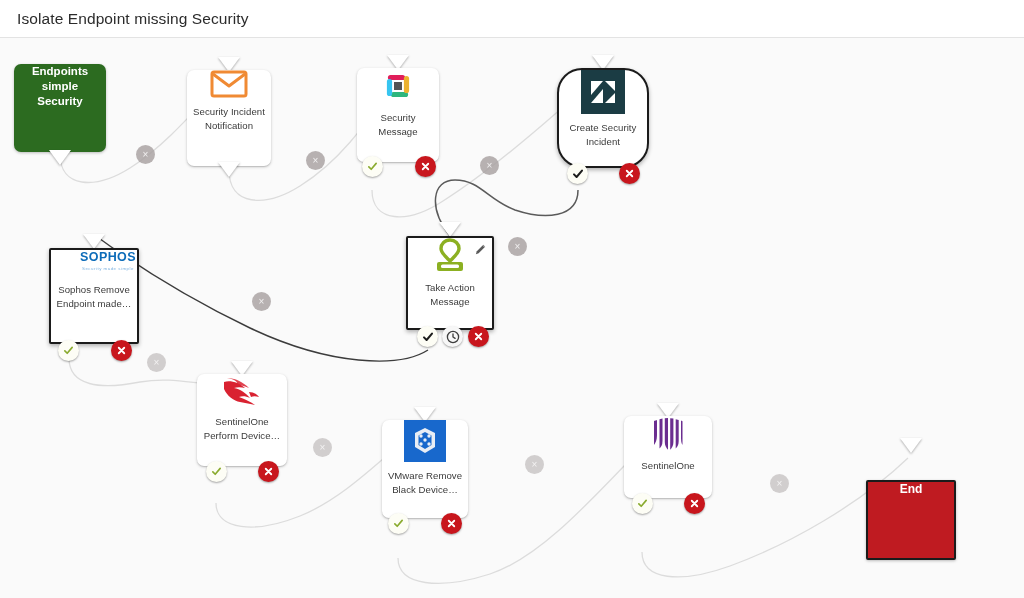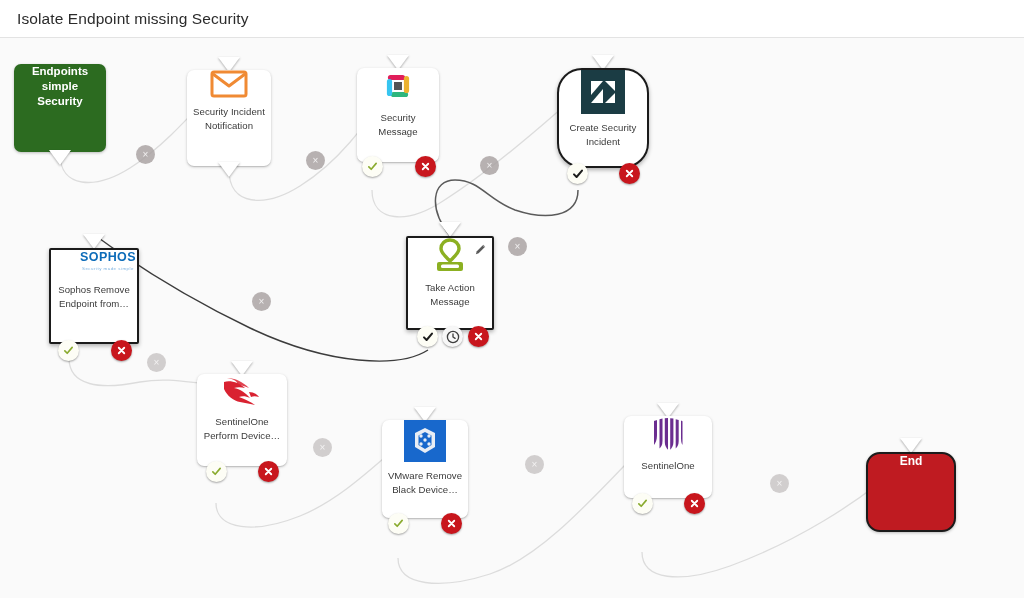--- a/index.html
+++ b/index.html
@@ -49,22 +49,23 @@
   .box.selected {
     border: 2.5px solid #1b1b1b;
     border-radius: 2px;
     box-shadow: 0 2px 4px rgba(0,0,0,.3);
   }
   .box.terminal {
     border-radius: 7px;
     box-shadow: 0 1px 3px rgba(0,0,0,.25);
   }
   .box.terminal.end {
-    border-radius: 14px;
+    border-radius: 2px;
     border: 2.5px solid #1b1b1b;
+    margin-top: 28px;
   }
 
   .node-icon {
     display: flex; align-items: center; justify-content: center;
     margin-bottom: 7px;
   }
   .node-label {
     font-size: 9.6px;
     color: #3a3a3a;
     text-align: center;
@@ -243,21 +244,21 @@
 
     <div class="node" style="left:49px; top:210px;">
       <div class="tri" style="left:34px; top:-14px;"></div>
       <div class="box selected" style="width:90px; height:96px;">
         <div class="node-icon" style="flex-direction:column; margin-bottom:12px;margin-left:28px;">
           <div style="font-size:12.5px; font-weight:bold; color:#0d6cb9; letter-spacing:.4px;">SOPHOS</div>
           <div style="font-size:4.4px; color:#7fb3e0; letter-spacing:.5px; margin-top:2px;">Security made simple</div>
         </div>
         <div class="node-label">
           <span>Sophos Remove</span><br>
-          <span>Endpoint from…</span>
+          <span>Endpoint made…</span>
         </div>
       </div>
       <div class="badge success" style="left:9px; top:92px;">
         <svg width="11" height="11" viewBox="0 0 12 12">
             <path d="M2 6.4 L4.6 9 L10 2.6" fill="none" stroke="#8aab2e" stroke-width="1.8" stroke-linecap="round" stroke-linejoin="round"></path>
           </svg>
       </div>
       <div class="badge fail" style="left:62px; top:92px;">
         <svg width="11" height="11" viewBox="0 0 12 12">
             <path d="M3 3 L9 9 M9 3 L3 9" stroke="#ffffff" stroke-width="2" stroke-linecap="round"></path>

